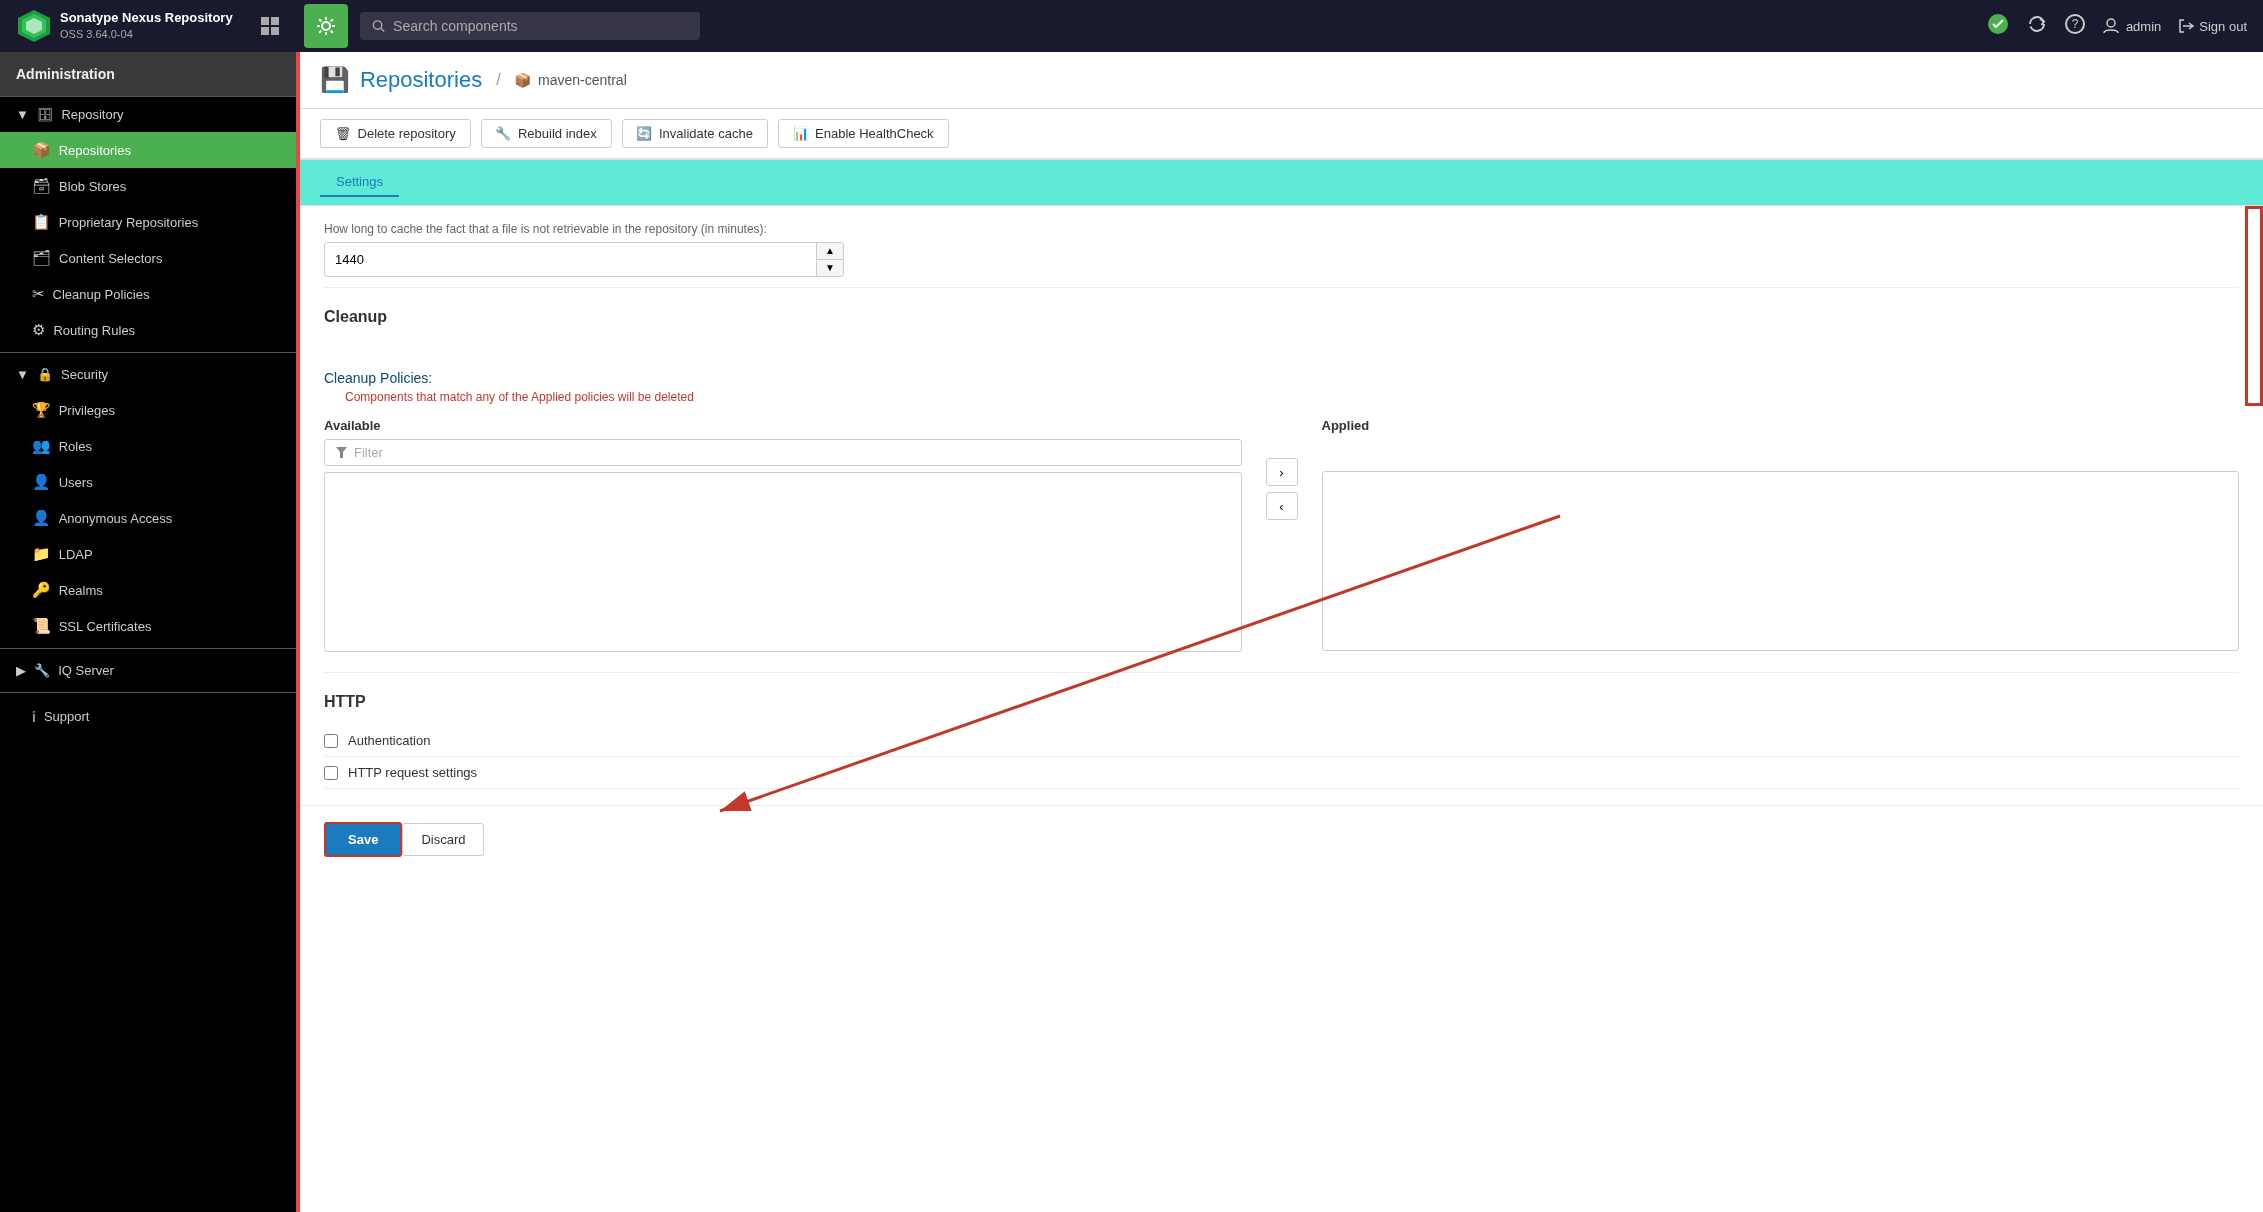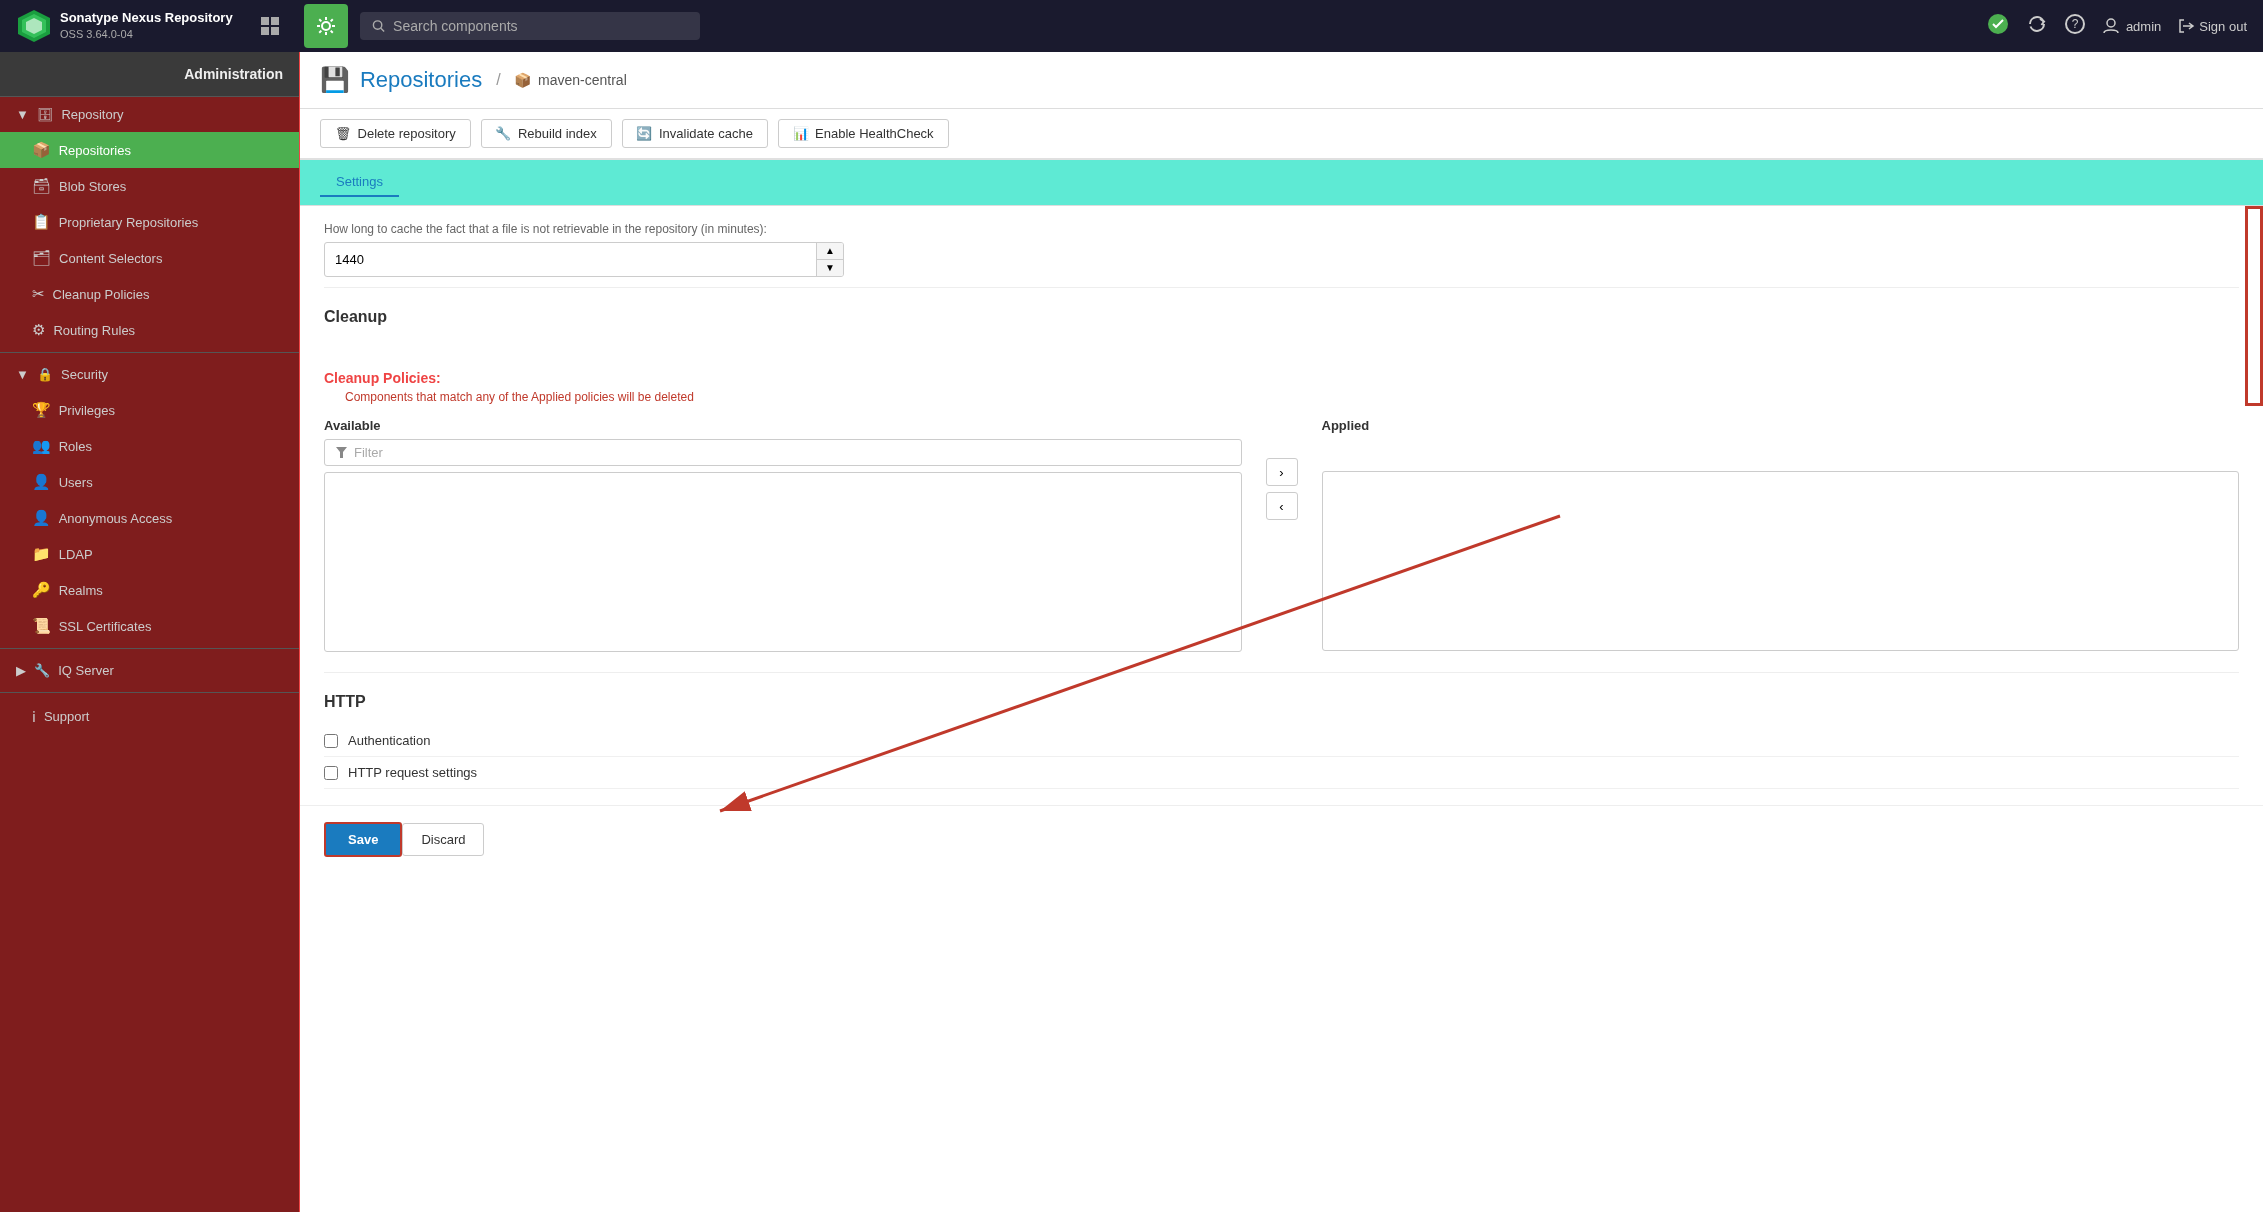--- a/index.html
+++ b/index.html
@@ -81,25 +81,24 @@
     
     .layout {
       display: flex;
       height: calc(1212px - 52px);
     }
 
     
     .sidebar {
       width: 300px;
       min-width: 300px;
-      background: #7f1d1d;
+      background: #000000;
       color: #ddd;
       overflow-y: auto;
-      border-right: 1px solid #ef4444;
-      text-align: right;
+      border-right: 4px solid #ef4444;
     }
     .sidebar-header {
       background: #3a3a3a;
       padding: 14px 16px;
       font-size: 14px;
       font-weight: bold;
       color: #eee;
       border-bottom: 1px solid #555;
     }
     .sidebar-group-header {
@@ -243,22 +242,22 @@
     
     .section-title {
       font-size: 16px;
       font-weight: bold;
       color: #333;
       margin-bottom: 14px;
       margin-top: 4px;
     }
     .subsection-title {
       font-size: 14px;
-      font-weight: bold;
-      color: #ef4444;
+      font-weight: normal;
+      color: #0c4a6e;
       margin-bottom: 4px;
       margin-top: 44px;
     }
     .policy-hint {
       font-size: 12px;
       color: #c0392b;
       margin-bottom: 14px;
       margin-left: 21px;
     }
 

